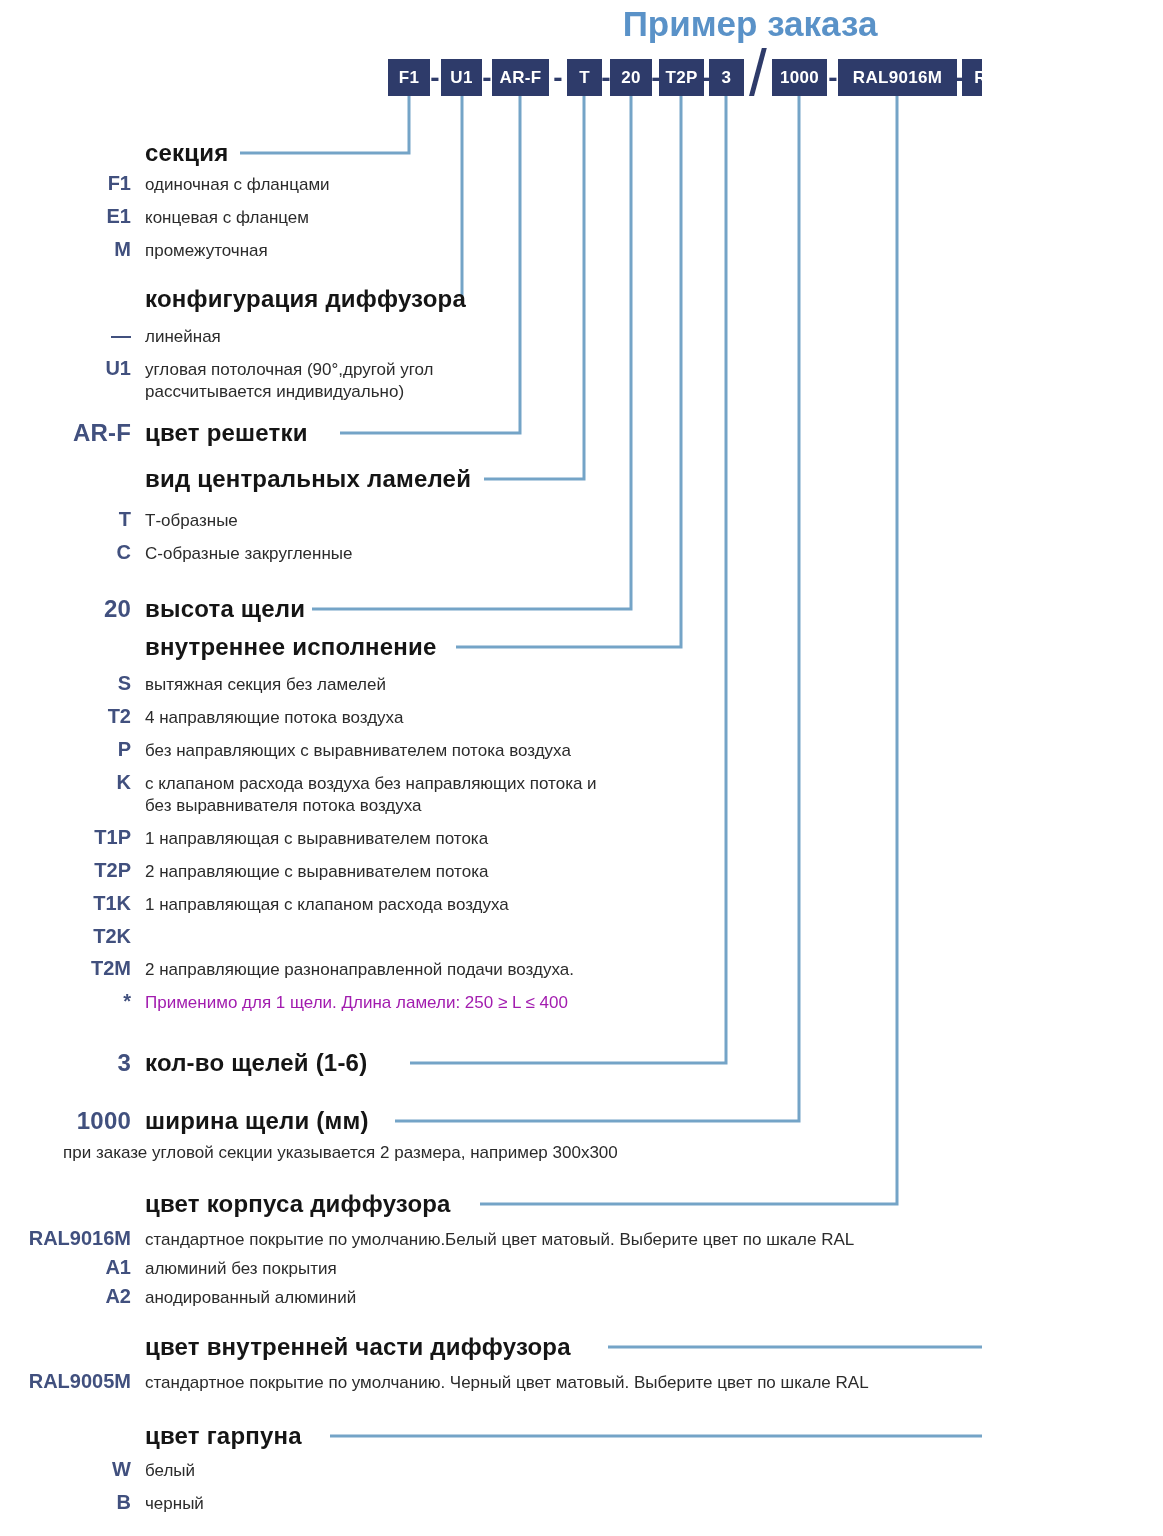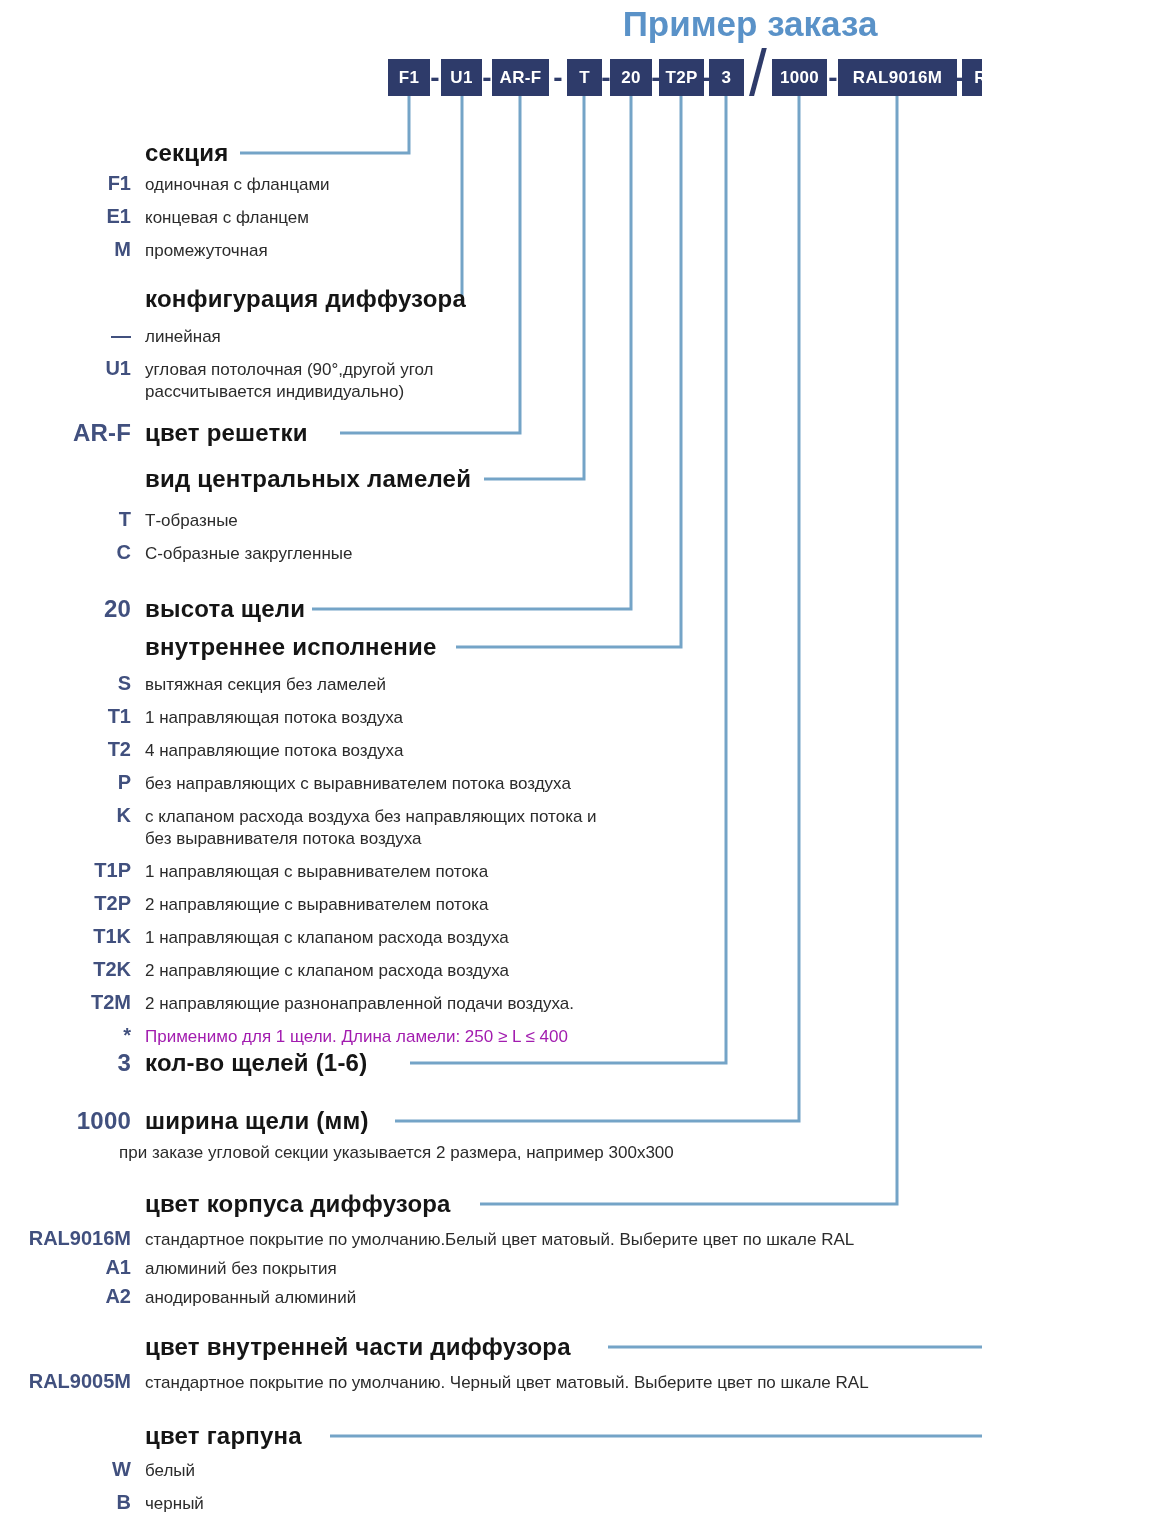--- a/index.html
+++ b/index.html
@@ -40,21 +40,21 @@
   .sec-header.with-code{display:flex;align-items:baseline;padding-left:0;}
   .hcode{flex:0 0 131px;text-align:right;color:#41507e;font-weight:bold;font-size:24px;}
   .sec-header.with-code .htitle{margin-left:14px;font-weight:bold;color:#151515;}
   .items{margin-top:10px;}
   .item{display:flex;align-items:baseline;margin-bottom:9px;}
   .icode{flex:0 0 131px;text-align:right;font-weight:bold;font-size:20px;color:#41507e;}
   .itext{margin-left:14px;font-size:17px;line-height:22px;color:#2b2b2b;white-space:nowrap;}
   .itext.wrap390{white-space:normal;width:390px;}
   .itext.wrap460{white-space:normal;width:460px;}
   .item.highlight .itext{color:#a21caf;}
-  .note{margin-top:6px;padding-left:119px;font-size:17px;line-height:22px;color:#2b2b2b;white-space:nowrap;}
+  .note{margin-top:6px;padding-left:63px;font-size:17px;line-height:22px;color:#2b2b2b;white-space:nowrap;}
   .items.tight .item{margin-bottom:5px;}
   .items.gapT{margin-top:14px;}
   .items.gap4{margin-top:4px;}
   .items.gap8{margin-top:8px;}
   .items.gap7{margin-top:7px;}
 </style>
 </head>
 <body>
 
 <div class="page">
@@ -162,24 +162,20 @@
   </section>
 
   <section class="sec" style="top:632px">
     <div class="sec-header">внутреннее исполнение</div>
     <div class="items">
       <div class="item">
         <span class="icode">S</span>
         <span class="itext">вытяжная секция без ламелей</span>
       </div>
       <div class="item">
-        <span class="icode">T1</span>
-        <span class="itext">1 направляющая потока воздуха</span>
-      </div>
-      <div class="item">
         <span class="icode">T2</span>
         <span class="itext">4 направляющие потока воздуха</span>
       </div>
       <div class="item">
         <span class="icode">P</span>
         <span class="itext">без направляющих с выравнивателем потока воздуха</span>
       </div>
       <div class="item">
         <span class="icode">K</span>
         <span class="itext wrap460">с клапаном расхода воздуха без направляющих потока и без выравнивателя потока воздуха</span>
@@ -191,21 +187,20 @@
       <div class="item">
         <span class="icode">T2P</span>
         <span class="itext">2 направляющие с выравнивателем потока</span>
       </div>
       <div class="item">
         <span class="icode">T1K</span>
         <span class="itext">1 направляющая с клапаном расхода воздуха</span>
       </div>
       <div class="item">
         <span class="icode">T2K</span>
-        <span class="itext">2 направляющие с клапаном расхода воздуха</span>
       </div>
       <div class="item">
         <span class="icode">T2M</span>
         <span class="itext">2 направляющие разнонаправленной подачи воздуха.</span>
       </div>
       <div class="item highlight">
         <span class="icode">*</span>
         <span class="itext">Применимо для 1 щели. Длина ламели: 250 ≥ L ≤ 400</span>
       </div>
     </div>

